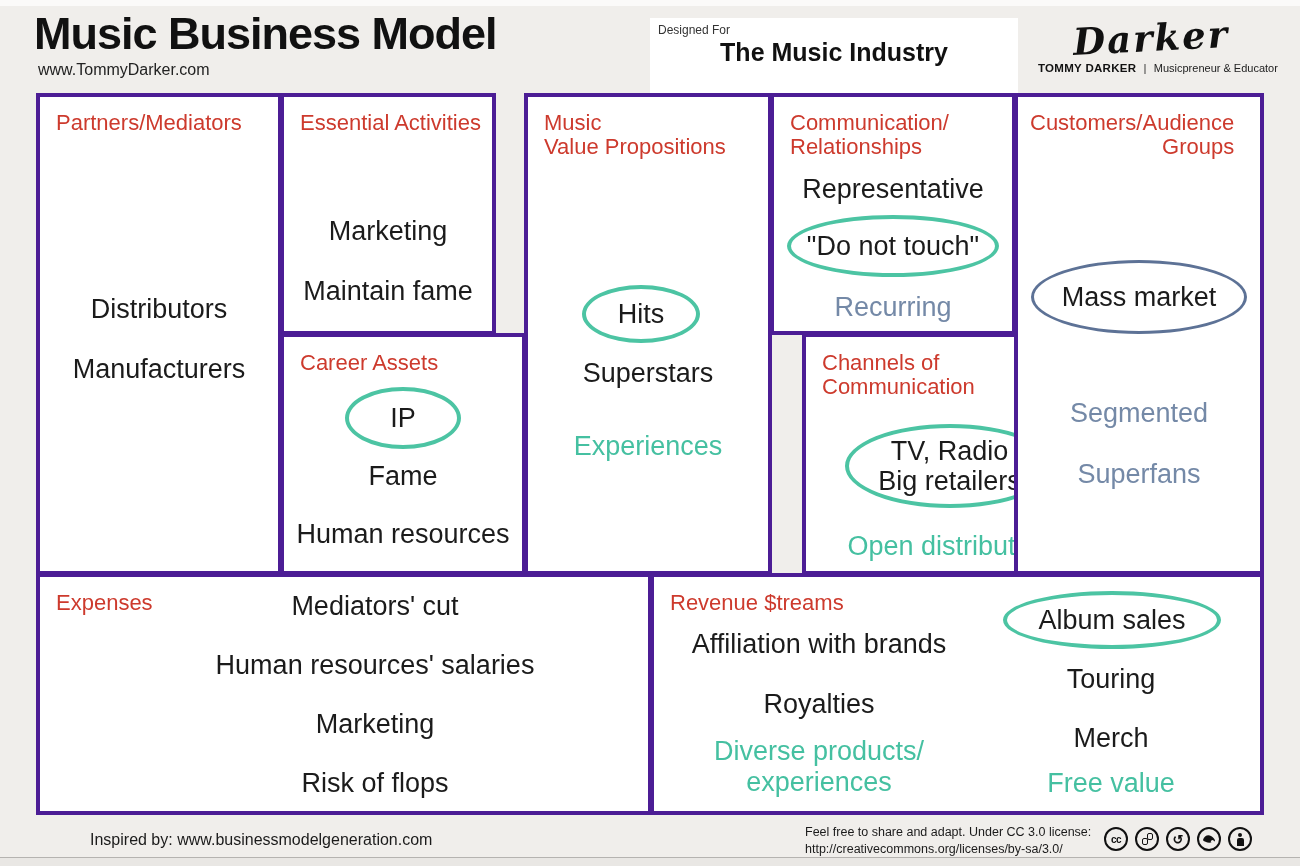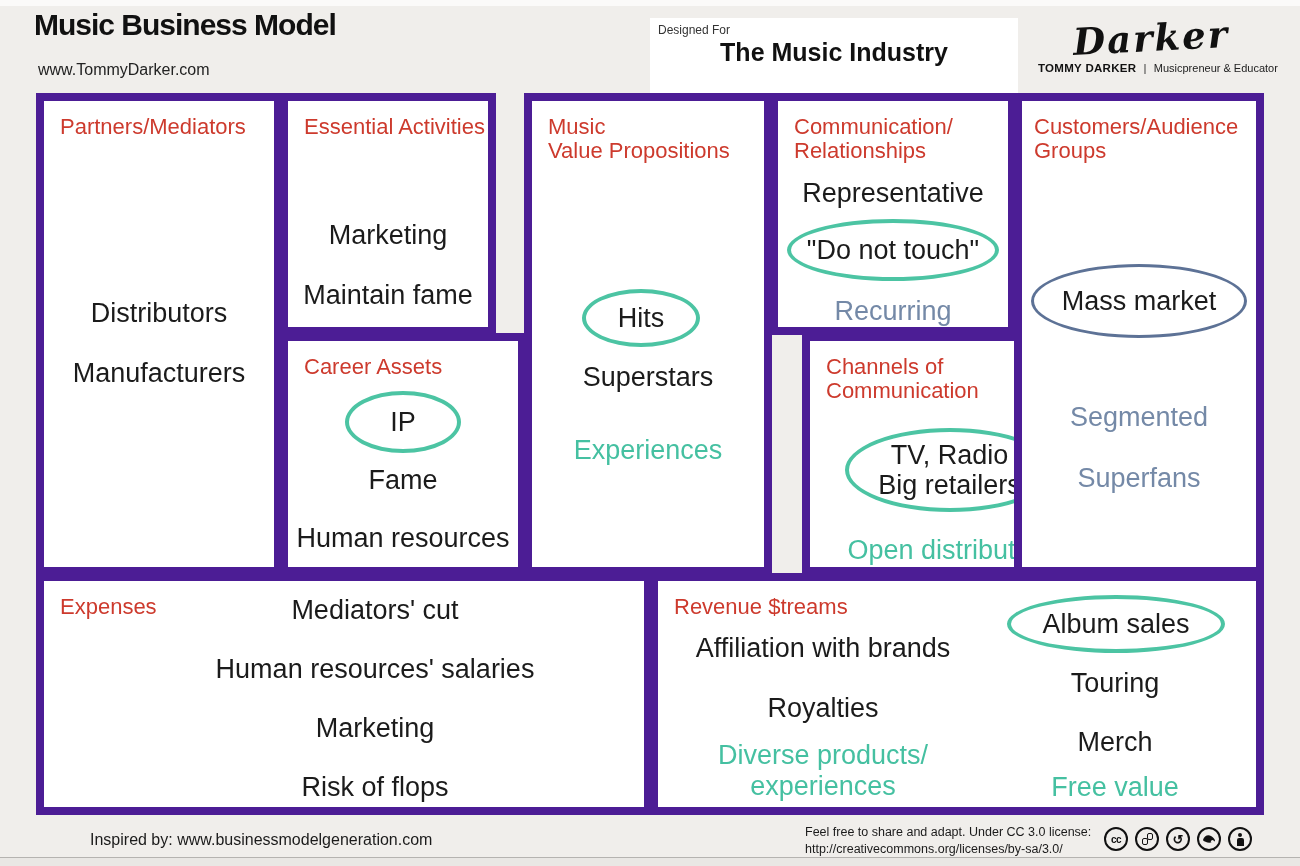--- a/index.html
+++ b/index.html
@@ -6,21 +6,21 @@
   body{
     width:1300px;height:866px;position:relative;overflow:hidden;
     background:#f0eeeb;
     font-family:"Liberation Sans", sans-serif;
     color:#1b1b1b;
   }
   .abs{position:absolute;}
   
   .title{
     left:34px;top:8px;
-    font-size:30px;font-weight:bold;letter-spacing:-1px;color:#111;
+    font-size:45px;font-weight:bold;letter-spacing:-1px;color:#111;
   }
   .website{left:38px;top:61px;font-size:16px;color:#222;}
   .designed-box{
     left:650px;top:18px;width:368px;height:76px;background:#ffffff;
   }
   .designed-label{left:8px;top:5px;font-size:12px;color:#333;}
   .designed-value{
     left:0;top:20px;width:100%;text-align:center;
     font-size:25px;font-weight:bold;color:#111;
   }
@@ -28,21 +28,21 @@
     left:1046px;top:16px;width:210px;text-align:center;
     font-family:"DejaVu Serif", serif;font-style:italic;font-weight:bold;
     font-size:37px;color:#111;transform:rotate(-3deg);letter-spacing:2px;
   }
   .brand-line{left:1038px;top:62px;width:230px;font-size:11.5px;color:#111;white-space:nowrap;}
   .brand-name{font-weight:bold;letter-spacing:0.3px;}
   .brand-sep{margin:0 4px;color:#333;}
   .brand-tagline{font-size:11px;color:#222;}
   
   .canvas{left:36px;top:93px;width:1228px;height:722px;}
-  .cell{position:absolute;background:#fff;border:8px solid #4c1d95;box-sizing:border-box;}
+  .cell{position:absolute;background:#fff;border:4px solid #4c1d95;box-sizing:border-box;}
   .c-partners {left:0;    top:0;    width:246px;height:482px;}
   .c-ea       {left:244px;top:0;    width:216px;height:242px;}
   .c-ca       {left:244px;top:240px;width:246px;height:242px;}
   .c-mvp      {left:488px;top:0;    width:248px;height:482px;}
   .c-cr       {left:734px;top:0;    width:246px;height:242px;}
   .c-ch       {left:766px;top:240px;width:295px;height:242px;}
   .c-cu       {left:978px;top:0;    width:250px;height:482px;}
   .c-exp      {left:0;    top:480px;width:616px;height:242px;}
   .c-rev      {left:614px;top:480px;width:614px;height:242px;}
   .cell-title{
@@ -157,21 +157,21 @@
       <div>Communication</div>
     </div>
     <div class="oval" style="left:50%;top:87px;width:210px;height:84px;transform:translateX(-50%);flex-direction:column;">
       <div>TV, Radio</div>
       <div>Big retailers</div>
     </div>
     <div class="item teal-text" style="top:209px;">Open distribution</div>
   </div>
 
   <div class="cell c-cu">
-    <div class="cell-title" style="left:12px;">
+    <div class="cell-title" style="left:12px;text-align:right;">
       <div>Customers/Audience</div>
       <div>Groups</div>
     </div>
     <div class="oval oval-blue" style="left:50%;top:163px;width:216px;height:74px;transform:translateX(-50%);">
       <span>Mass market</span>
     </div>
     <div class="item slate-text" style="top:303px;line-height:27px;transform:none;">
       <div>Segmented</div>
     </div>
     <div class="item slate-text" style="top:377px;">Superfans</div>

